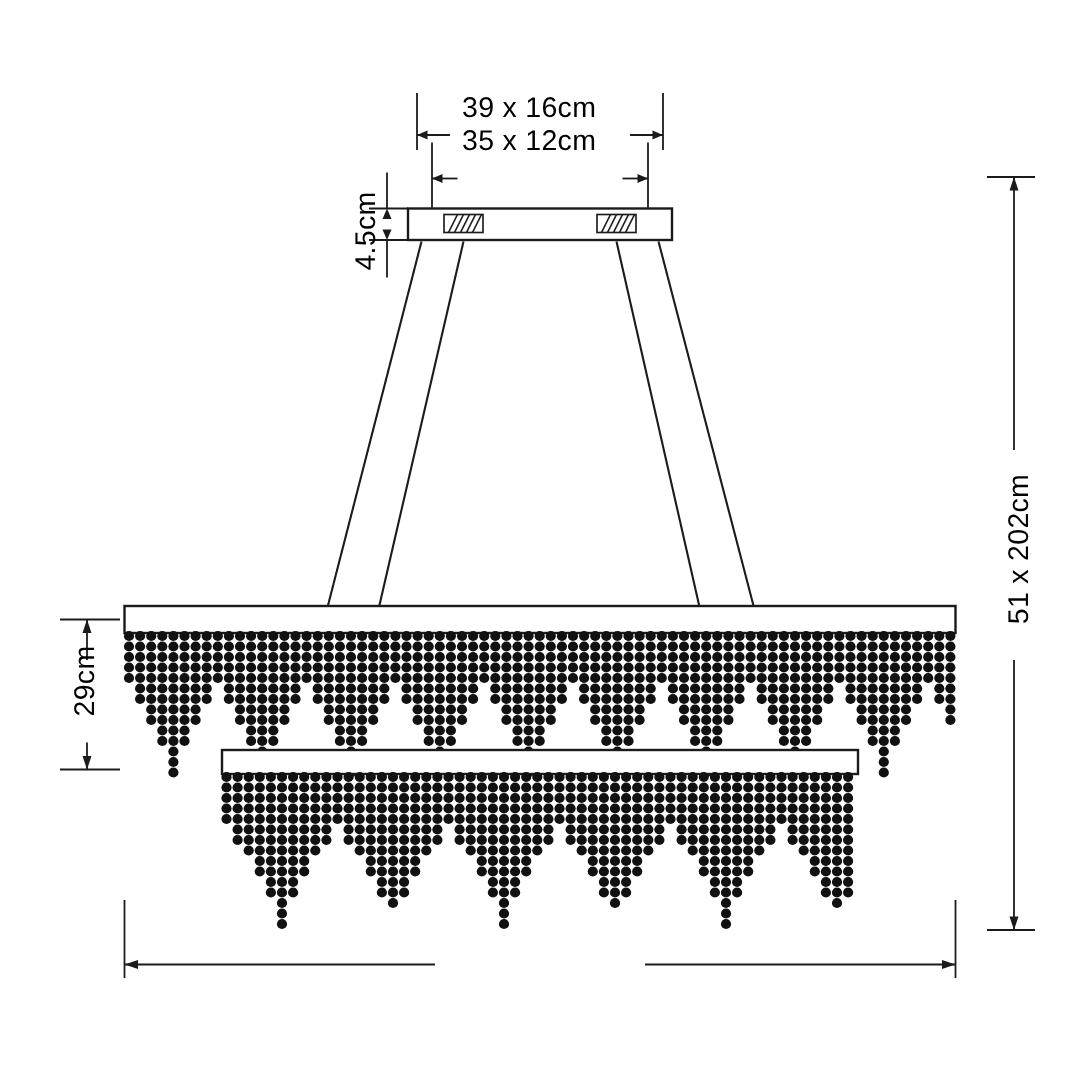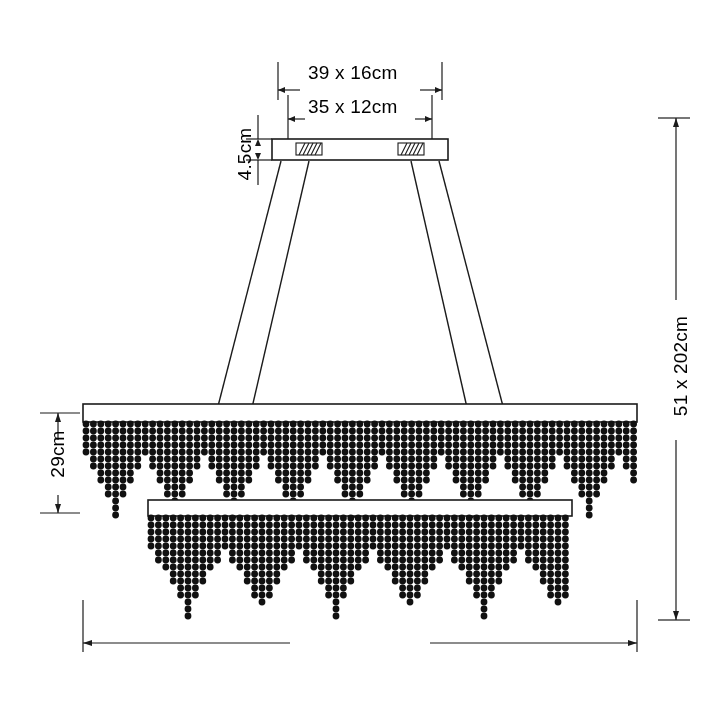--- a/index.html
+++ b/index.html
@@ -1354,21 +1354,21 @@
         <circle cx="565.4" cy="567.0" r="3.4" fill="#111111"></circle>
         <circle cx="565.4" cy="574.0" r="3.4" fill="#111111"></circle>
         <circle cx="565.4" cy="581.0" r="3.4" fill="#111111"></circle>
         <circle cx="565.4" cy="588.0" r="3.4" fill="#111111"></circle>
         <circle cx="565.4" cy="595.0" r="3.4" fill="#111111"></circle>
       </g>
   </svg>
 
   <div class="dim-label" style="left:308px; top:62px;">39 x 16cm</div>
 
-  <div class="dim-label" style="left:308px; top:96px;">35 x 12cm</div>
+  <div class="dim-label" style="left:308px; top:84px;">35 x 12cm</div>
 
   <div class="dim-label vert rot-left" style="left:200px; top:143px; width:90px; text-align:center;">4.5cm</div>
 
   <div class="dim-label vert rot-left" style="left:608px; top:355px; width:145px; text-align:center;">51 x 202cm</div>
 
   <div class="dim-label vert rot-left" style="left:20px; top:443px; width:75px; text-align:center;">29cm</div>
 
 
 </div>
 

